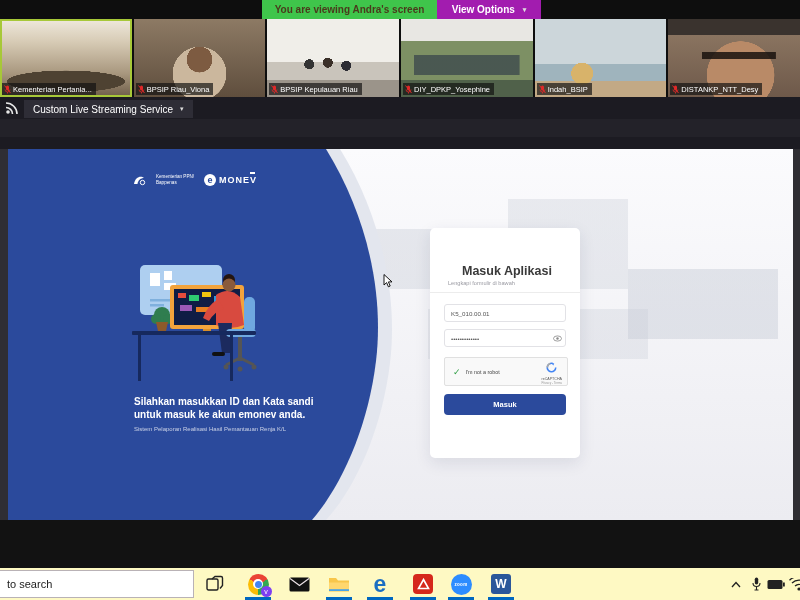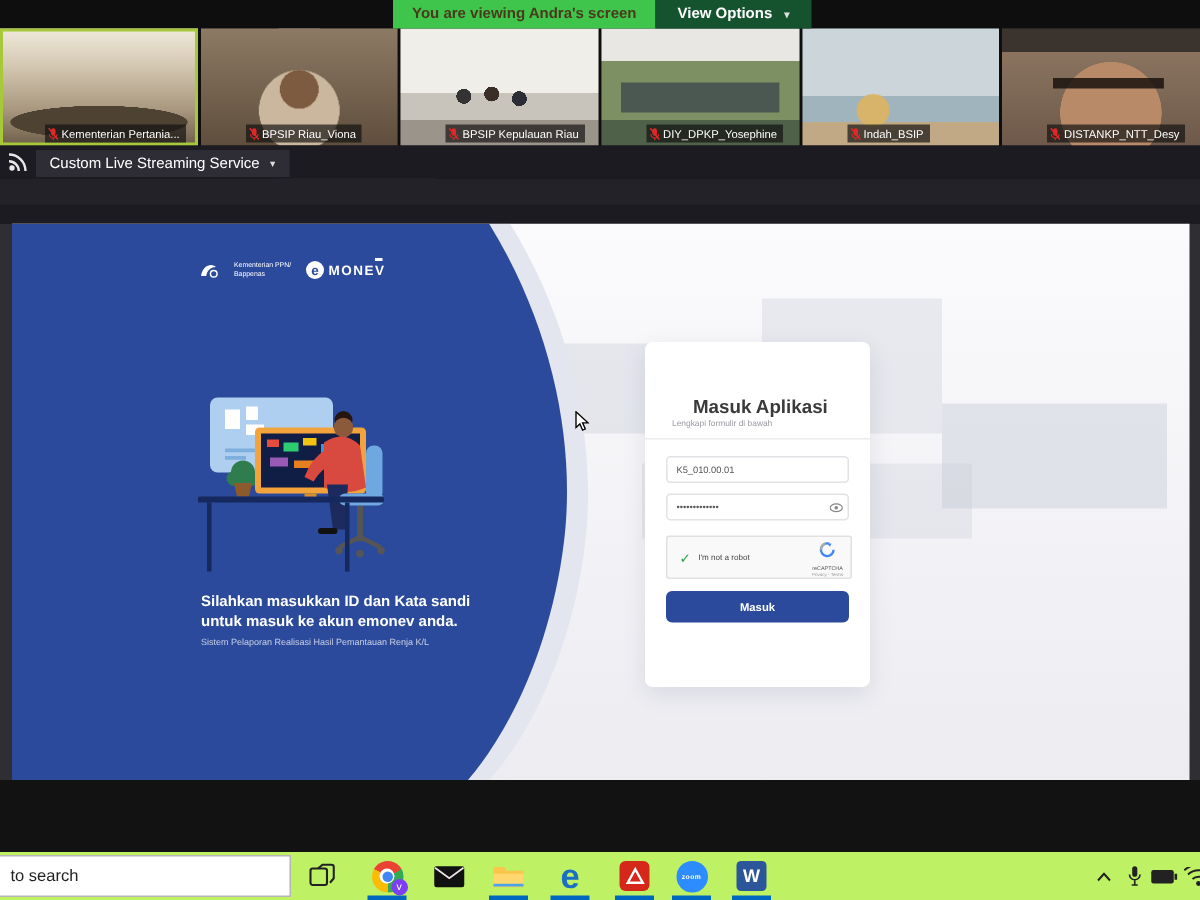--- a/index.html
+++ b/index.html
@@ -3,21 +3,21 @@
 <meta charset="utf-8">
 <style>
   html,body{margin:0;padding:0;background:#000;}
   .screen{position:relative;width:800px;height:600px;overflow:hidden;background:#0e0e0e;
           font-family:"Liberation Sans",sans-serif;-webkit-font-smoothing:antialiased;}
 
   
   .strip{position:absolute;top:0;left:0;width:800px;height:97px;background:#0e0e0e;}
   .share-banner{position:absolute;top:0;left:262px;width:175px;height:19px;background:#3fc54b;
     color:#4a3a1c;font-size:10px;font-weight:bold;display:flex;align-items:center;justify-content:center;z-index:6;}
-  .view-options{position:absolute;top:0;left:437px;width:104px;height:19px;background:#14532d;color:#fff;
+  .view-options{position:absolute;top:0;left:437px;width:104px;height:19px;background:#a21caf;color:#fff;
     font-size:10px;font-weight:bold;display:flex;align-items:center;justify-content:center;gap:8px;z-index:6;}
   .vo-arrow{font-size:7px;color:#ddd;}
   .tiles{position:absolute;top:19px;left:0;width:800px;height:78px;display:flex;gap:2px;}
   .tile{flex:1;position:relative;overflow:hidden;background:#222;}
   .tile.active{outline:2px solid #a7c838;outline-offset:-2px;}
   .t0{background-image:radial-gradient(ellipse 45% 14% at 50% 80%,#4e4232 0 99%,transparent 100%),
       linear-gradient(180deg,#efe9dc 0%,#d6cab4 30%,#a8977e 70%,#6e5d49 100%);}
   .t1{background-image:radial-gradient(circle 13px at 50% 52%,#7d5b41 0 99%,transparent 100%),
       radial-gradient(circle 27px at 50% 70%,#cbb79d 0 99%,transparent 100%),
       linear-gradient(180deg,#8d7a64,#5f4e3d);}
@@ -28,21 +28,21 @@
   .t3{background-image:linear-gradient(rgba(32,42,66,.55),rgba(32,42,66,.55)),
       linear-gradient(180deg,#e8e7e3 0 28%,#7d9064 28% 78%,#50614a 78%);
       background-size:80% 26%,100% 100%;background-position:50% 62%,0 0;background-repeat:no-repeat;}
   .t4{background-image:radial-gradient(circle 11px at 36% 70%,#d8b36a 0 99%,transparent 100%),
       linear-gradient(180deg,#ccd6da 0 58%,#9fb4bd 58% 80%,#c2a985 80%);}
   .t5{background-image:linear-gradient(rgba(25,18,14,.85),rgba(25,18,14,.85)),
       radial-gradient(circle 34px at 55% 72%,#b98a67 0 99%,transparent 100%),
       linear-gradient(180deg,#3a332e 0 20%,#8a7460 20%,#6e594a);
       background-size:56% 9%,100% 100%,100% 100%;background-position:58% 46%,0 0,0 0;background-repeat:no-repeat;}
   .tname{position:absolute;left:2px;bottom:2px;max-width:96%;background:rgba(16,16,16,.68);color:#fff;
-    font-size:7.5px;padding:1.5px 4px 1.5px 2px;display:flex;align-items:center;gap:2px;white-space:nowrap;overflow:hidden;margin-left:28px;}
+    font-size:7.5px;padding:1.5px 4px 1.5px 2px;display:flex;align-items:center;gap:2px;white-space:nowrap;overflow:hidden;}
 
   
   .tabbar{position:absolute;top:97px;left:0;width:800px;height:22px;background:#1c1b22;z-index:3;}
   .stream-icon{position:absolute;top:101px;left:4px;z-index:5;}
   .stream-overlay{position:absolute;top:100px;left:24px;height:18px;background:#2e2d36;color:#fff;z-index:5;
     display:flex;align-items:center;gap:7px;padding:0 9px;font-size:10px;}
   .tab{position:absolute;top:100px;height:19px;display:flex;align-items:center;gap:4px;padding:0 4px;
     color:#c9c8d1;font-size:6.5px;}
   .tab.active{background:#42414d;border-radius:4px 4px 0 0;color:#fff;}
   .ttl{flex:1;white-space:nowrap;overflow:hidden;text-overflow:clip;}
@@ -110,21 +110,21 @@
   .rebrand .rb1{font-size:3.6px;color:#555;}
   .rebrand .rb2{font-size:3px;color:#999;}
   .loginbtn{position:absolute;left:14px;top:166px;width:122px;height:21px;background:#2b4a9c;border:none;border-radius:4px;
     color:#fff;font-size:7.5px;font-weight:bold;font-family:"Liberation Sans",sans-serif;}
   .cursor{position:absolute;left:375px;top:125px;z-index:4;}
 
   
   .ztoolbar{position:absolute;top:520px;left:0;width:800px;height:48px;background:#121212;z-index:7;}
 
   
-  .taskbar{position:absolute;top:568px;left:0;width:800px;height:32px;background:#bef264;z-index:8;}
+  .taskbar{position:absolute;top:568px;left:0;width:800px;height:32px;background:#fef9c3;z-index:8;}
   .searchbox{position:absolute;top:2px;left:-2px;width:196px;height:28px;background:#fff;border:1px solid #b9b2b6;
     box-sizing:border-box;display:flex;align-items:center;}
   .searchtxt{font-size:11px;color:#222;padding-left:8px;}
   .tbi{position:absolute;top:4px;width:24px;height:24px;display:flex;align-items:center;justify-content:center;}
   .chrome{width:21px;height:21px;border-radius:50%;position:relative;
     background:conic-gradient(from 60deg,#34a853 0 120deg,#fbbc05 120deg 240deg,#ea4335 240deg 360deg);}
   .cwhite{position:absolute;left:5.5px;top:5.5px;width:10px;height:10px;border-radius:50%;background:#fff;}
   .cblue{position:absolute;left:1.5px;top:1.5px;width:7px;height:7px;border-radius:50%;background:#4285f4;}
   .cbadge{position:absolute;right:-3px;bottom:-2px;width:11px;height:11px;border-radius:50%;background:#7e3ff2;
     color:#fff;font-size:7px;display:flex;align-items:center;justify-content:center;}

